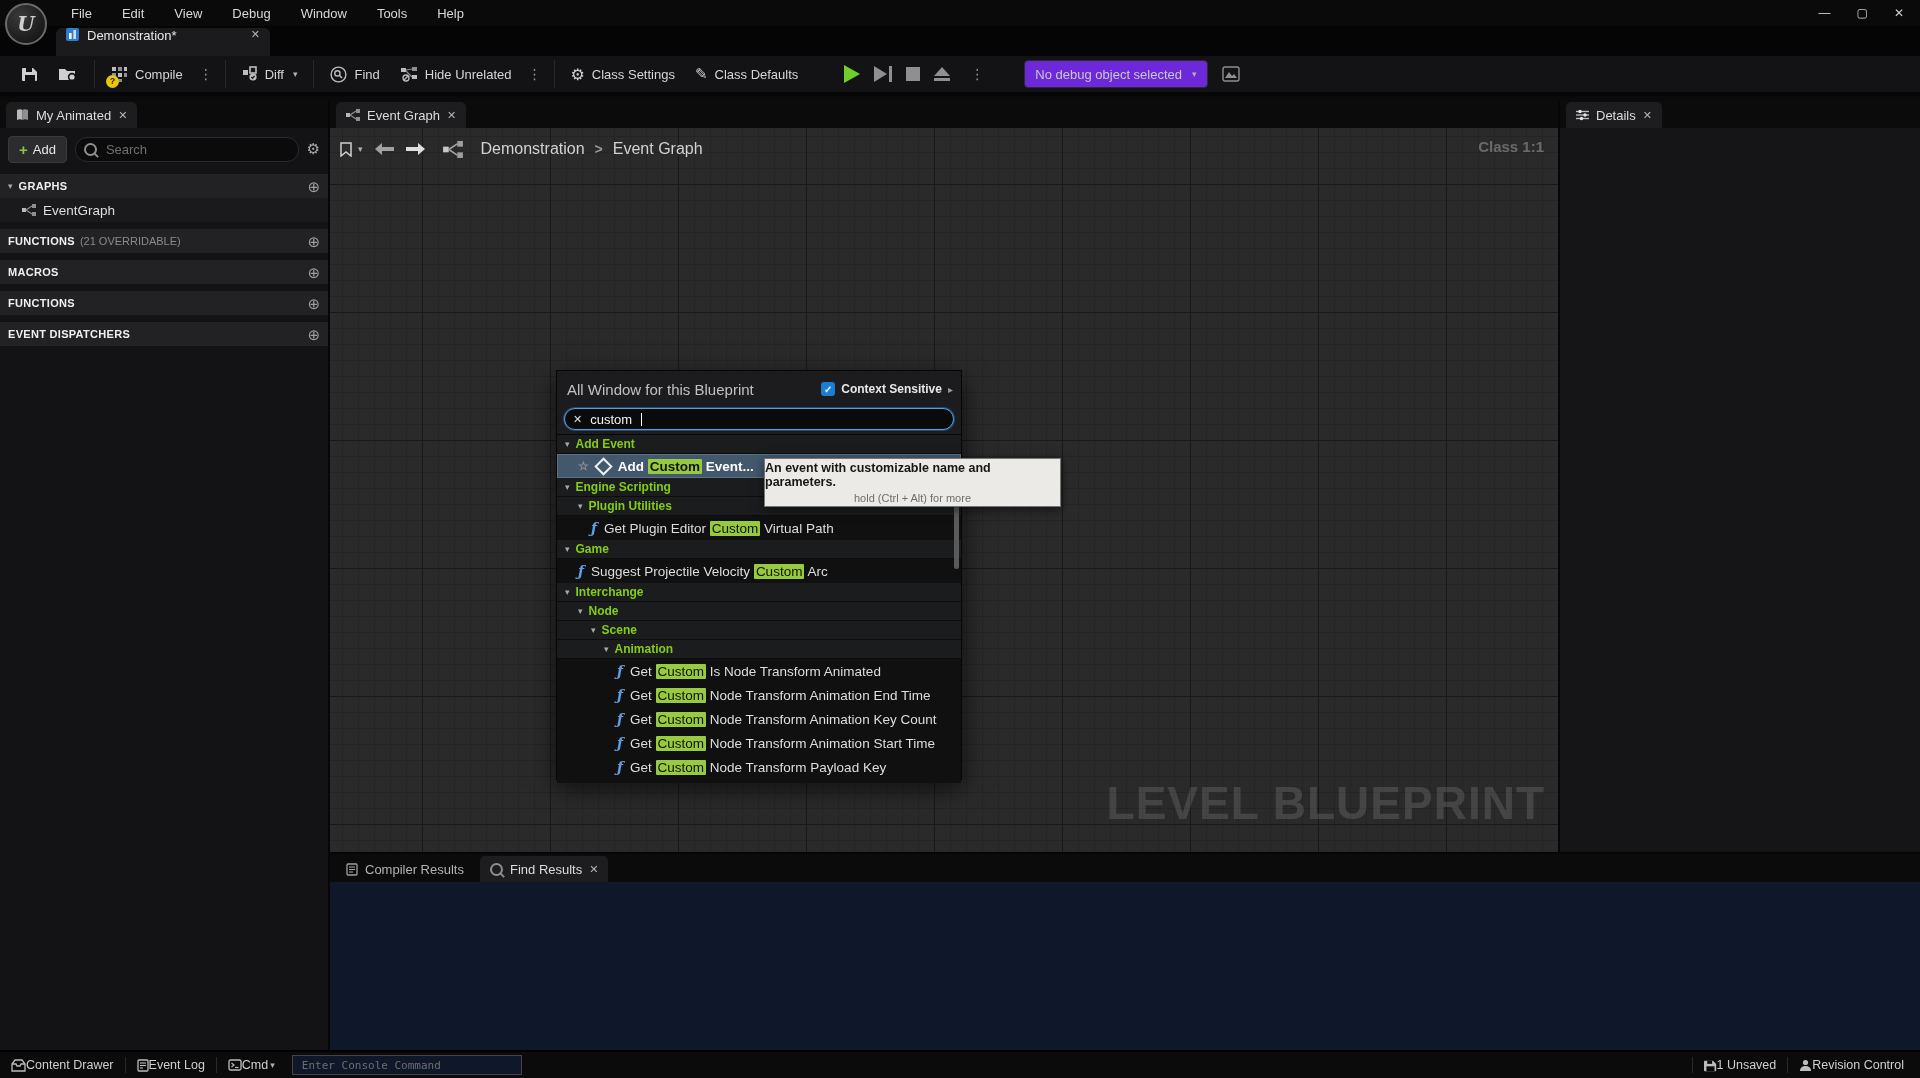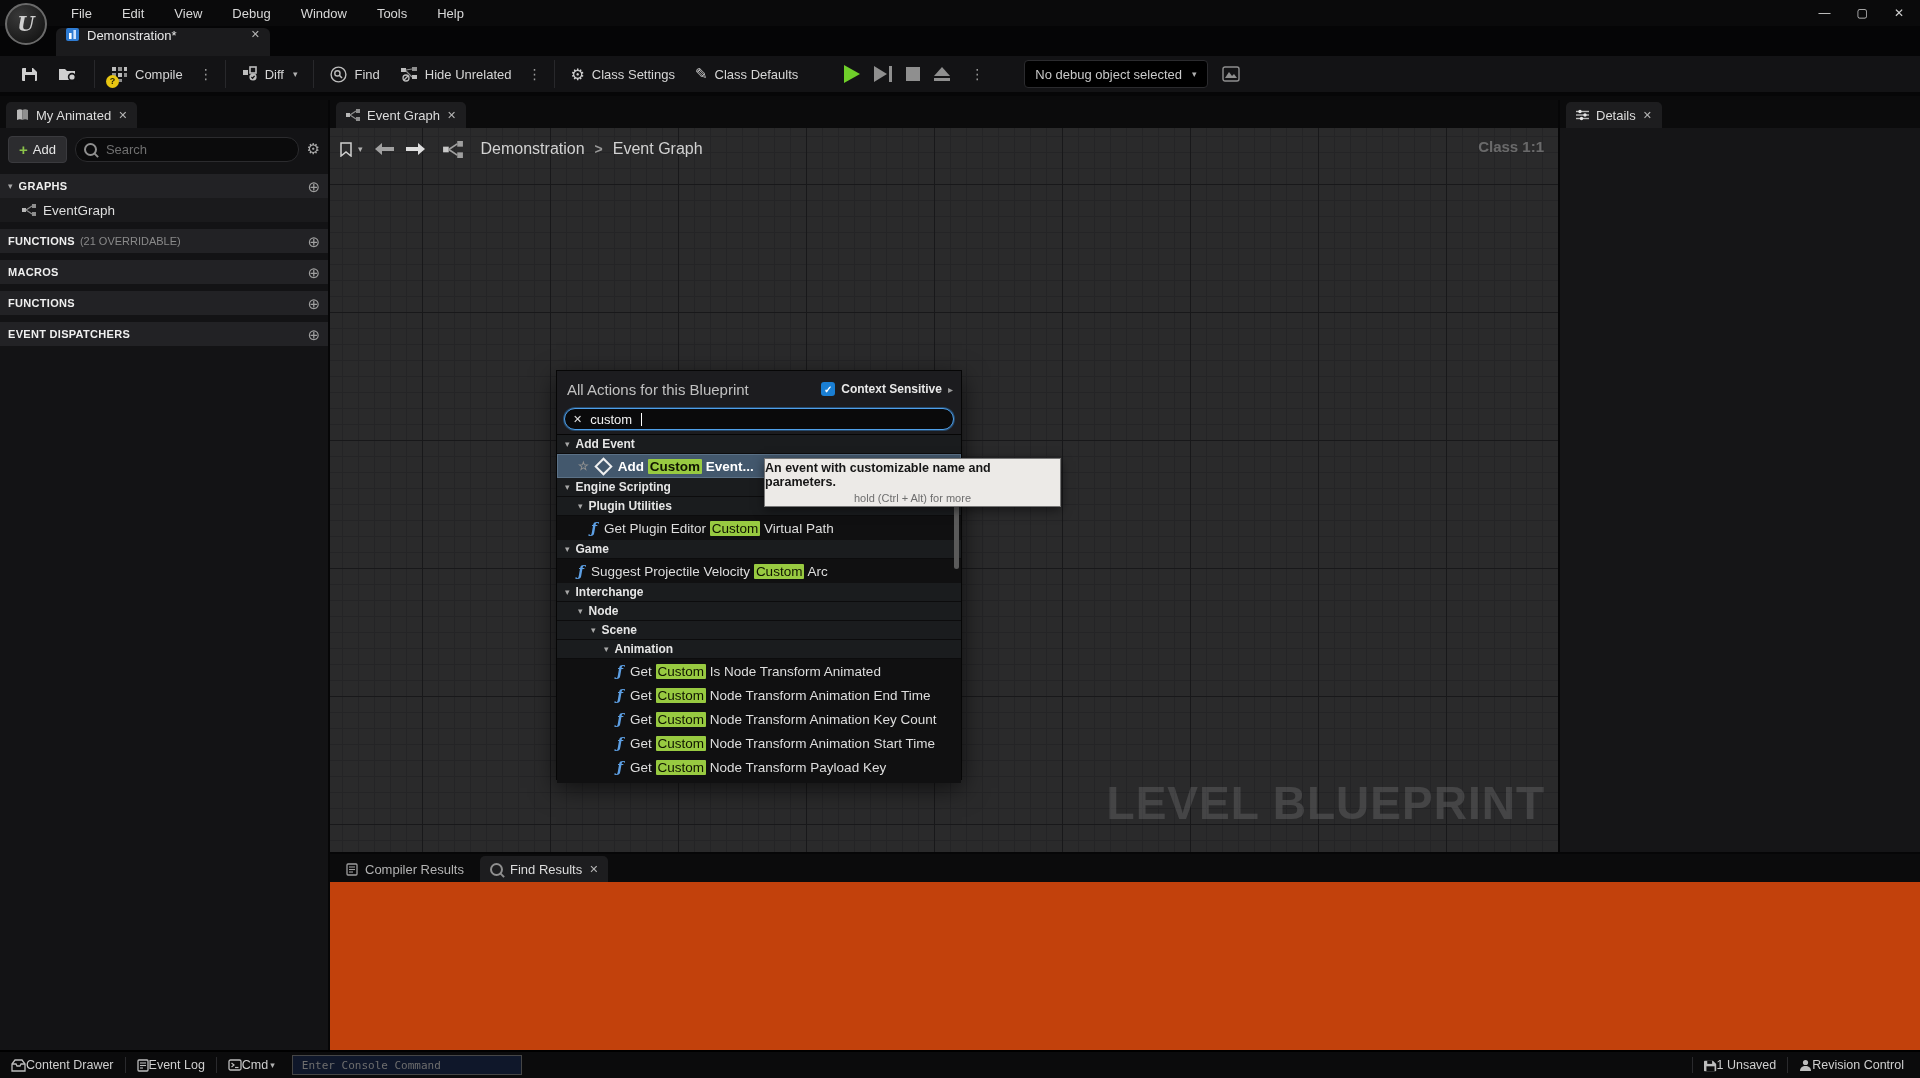--- a/index.html
+++ b/index.html
@@ -33,21 +33,21 @@
   .compile-wrap{position:relative;}
   .badge{position:absolute;left:-5px;bottom:-5px;width:13px;height:13px;border-radius:50%;background:#e8c612;
          color:#2a2600;font-size:9px;font-weight:bold;display:flex;align-items:center;justify-content:center;}
   .play-tri{width:0;height:0;border-left:16px solid #6fcf2a;border-top:9px solid transparent;border-bottom:9px solid transparent;}
   .gray-tri{width:0;height:0;border-left:13px solid #8f8f8f;border-top:8px solid transparent;border-bottom:8px solid transparent;}
   .step-bar{width:3px;height:16px;background:#8f8f8f;margin-left:2px;}
   .stop-sq{width:14px;height:14px;background:#8f8f8f;}
   .eject{display:flex;flex-direction:column;align-items:center;gap:2px;}
   .eject .tri{width:0;height:0;border-bottom:9px solid #8f8f8f;border-left:8px solid transparent;border-right:8px solid transparent;}
   .eject .bar{width:16px;height:3px;background:#8f8f8f;}
-  #debug-select{height:26px;background:#000000;border:1px solid #2b2b2e;border-radius:4px;display:flex;align-items:center;
+  #debug-select{height:26px;background:#6d28d9;border:1px solid #2b2b2e;border-radius:4px;display:flex;align-items:center;
                 padding:0 10px;gap:8px;font-size:13px;color:#c9c9c9;margin-left:34px;}
 
   
   .ptabbar{background:#0b0b0c;height:28px;display:flex;align-items:flex-end;}
   .ptab{height:26px;background:#1d1d1f;border-radius:5px 5px 0 0;display:flex;align-items:center;gap:7px;
         padding:0 10px;font-size:13px;color:#dcdcdc;margin-left:6px;}
   .ptab.inactive{background:transparent;color:#b3b3b3;}
 
   
   #left-panel{left:0;top:100px;width:330px;height:950px;background:#131315;border-right:2px solid #060607;box-sizing:border-box;}
@@ -98,40 +98,40 @@
   #am-ctx .chev{color:#9a9a9a;font-size:10px;}
   #am-search{margin:5px 7px 4px 7px;height:20px;border:1px solid #4f9fe8;box-shadow:0 0 0 1px rgba(52,130,205,.45);
              border-radius:11px;background:#0a0a0b;display:flex;align-items:center;padding:0 8px;gap:8px;}
   #am-search .x{color:#e0e0e0;font-size:11px;}
   #am-search .val{font-size:13px;color:#f2f2f2;}
   .text-caret{display:inline-block;width:1px;height:13px;background:#fff;margin-left:1px;vertical-align:middle;}
   #action-list{position:relative;height:348px;background:#101011;overflow:hidden;border-top:1px solid #060606;}
   .p-row{display:flex;align-items:center;box-sizing:border-box;}
   .p-row.cat{height:19px;background:#1a1c1e;border-bottom:1px solid #0c0c0d;}
   .p-row.cat .tri{font-size:9px;color:#a8a8a8;margin-right:6px;}
-  .p-row.cat .lbl{font-size:12px;font-weight:bold;color:#e5e5e5;text-align:right;}
+  .p-row.cat .lbl{font-size:12px;font-weight:bold;color:#84cc16;text-align:right;}
   .p-row.item{height:24px;font-size:13.5px;color:#dedede;}
   .p-row.item.selected{background:#43586d;outline:1px solid #5b7186;outline-offset:-1px;color:#fff;font-weight:bold;}
   .hl{background:#98ca41;color:#101400;padding:0 2px;border-radius:1px;}
   .fn-glyph{font-family:"DejaVu Serif",serif;font-style:italic;font-weight:bold;color:#5d9fe3;font-size:14px;margin-right:7px;}
   .star{color:#8f8f8f;font-size:12px;margin-right:6px;}
   .ev-diamond{width:9px;height:9px;border:2px solid #f0f0f0;transform:rotate(45deg);margin:0 8px 0 2px;flex:none;}
   #am-scroll{position:absolute;right:2px;top:56px;width:5px;height:78px;background:#5a5a5a;border-radius:3px;}
 
   
   #tooltip{left:764px;top:458px;width:297px;height:49px;background:#eceae7;border:1px solid #767676;
            box-shadow:0 3px 10px rgba(0,0,0,.5);z-index:30;display:flex;flex-direction:column;align-items:center;justify-content:center;gap:3px;box-sizing:border-box;}
   #tooltip .l1{font-size:12.5px;font-weight:bold;color:#161616;}
   #tooltip .l2{font-size:11px;color:#6e6e6e;}
 
   
   #right-panel{left:1558px;top:100px;width:362px;height:752px;background:#151517;border-left:2px solid #060607;box-sizing:border-box;}
 
   
-  #bottom-panel{left:330px;top:852px;width:1590px;height:198px;background:#c2410c;border-top:2px solid #060607;box-sizing:border-box;}
+  #bottom-panel{left:330px;top:852px;width:1590px;height:198px;background:#0f172a;border-top:2px solid #060607;box-sizing:border-box;}
   #results-search-row{display:flex;align-items:center;padding:6px 10px 0 10px;gap:9px;}
   #results-search{flex:1;height:24px;background:#0c0c0d;border:1px solid #2c2c2f;border-radius:5px;display:flex;align-items:center;padding:0 9px;gap:8px;box-sizing:border-box;}
   #results-search input{background:transparent;border:none;outline:none;color:#cfcfcf;font-size:13px;width:100%;font-family:"Liberation Sans",sans-serif;}
   #results-search input::placeholder{color:#6f6f6f;}
   #binoc-btn{width:36px;height:24px;background:#242427;border:1px solid #333336;border-radius:4px;display:flex;align-items:center;justify-content:center;}
 
   
   #statusbar{left:0;top:1050px;width:1920px;height:28px;background:#0b0b0c;border-top:2px solid #000;
              display:flex;align-items:center;box-sizing:border-box;font-size:12.5px;color:#cfcfcf;}
   .sb-item{display:flex;align-items:center;padding:0 11px;height:100%;}
@@ -370,21 +370,21 @@
         <span class="sep">&gt;</span>
         <span class="crumb">Event Graph</span>
       </span>
     </div>
     <span id="zoom-label" class="abs">Class 1:1</span>
     <span id="watermark" class="abs">LEVEL BLUEPRINT</span>
   </div>
 
   <div id="action-menu" class="abs">
     <div id="am-head">
-      <span id="am-title">All Actions for this Blueprint</span>
+      <span id="am-title">All Window for this Blueprint</span>
       <span id="am-ctx">
         <span id="am-check">✓</span>
         <span class="lbl">Context Sensitive</span>
         <span class="chev">▸</span>
       </span>
     </div>
     <div id="am-search">
       <span class="x">✕</span>
       <span class="val">custom</span>
       <span class="text-caret"></span>

